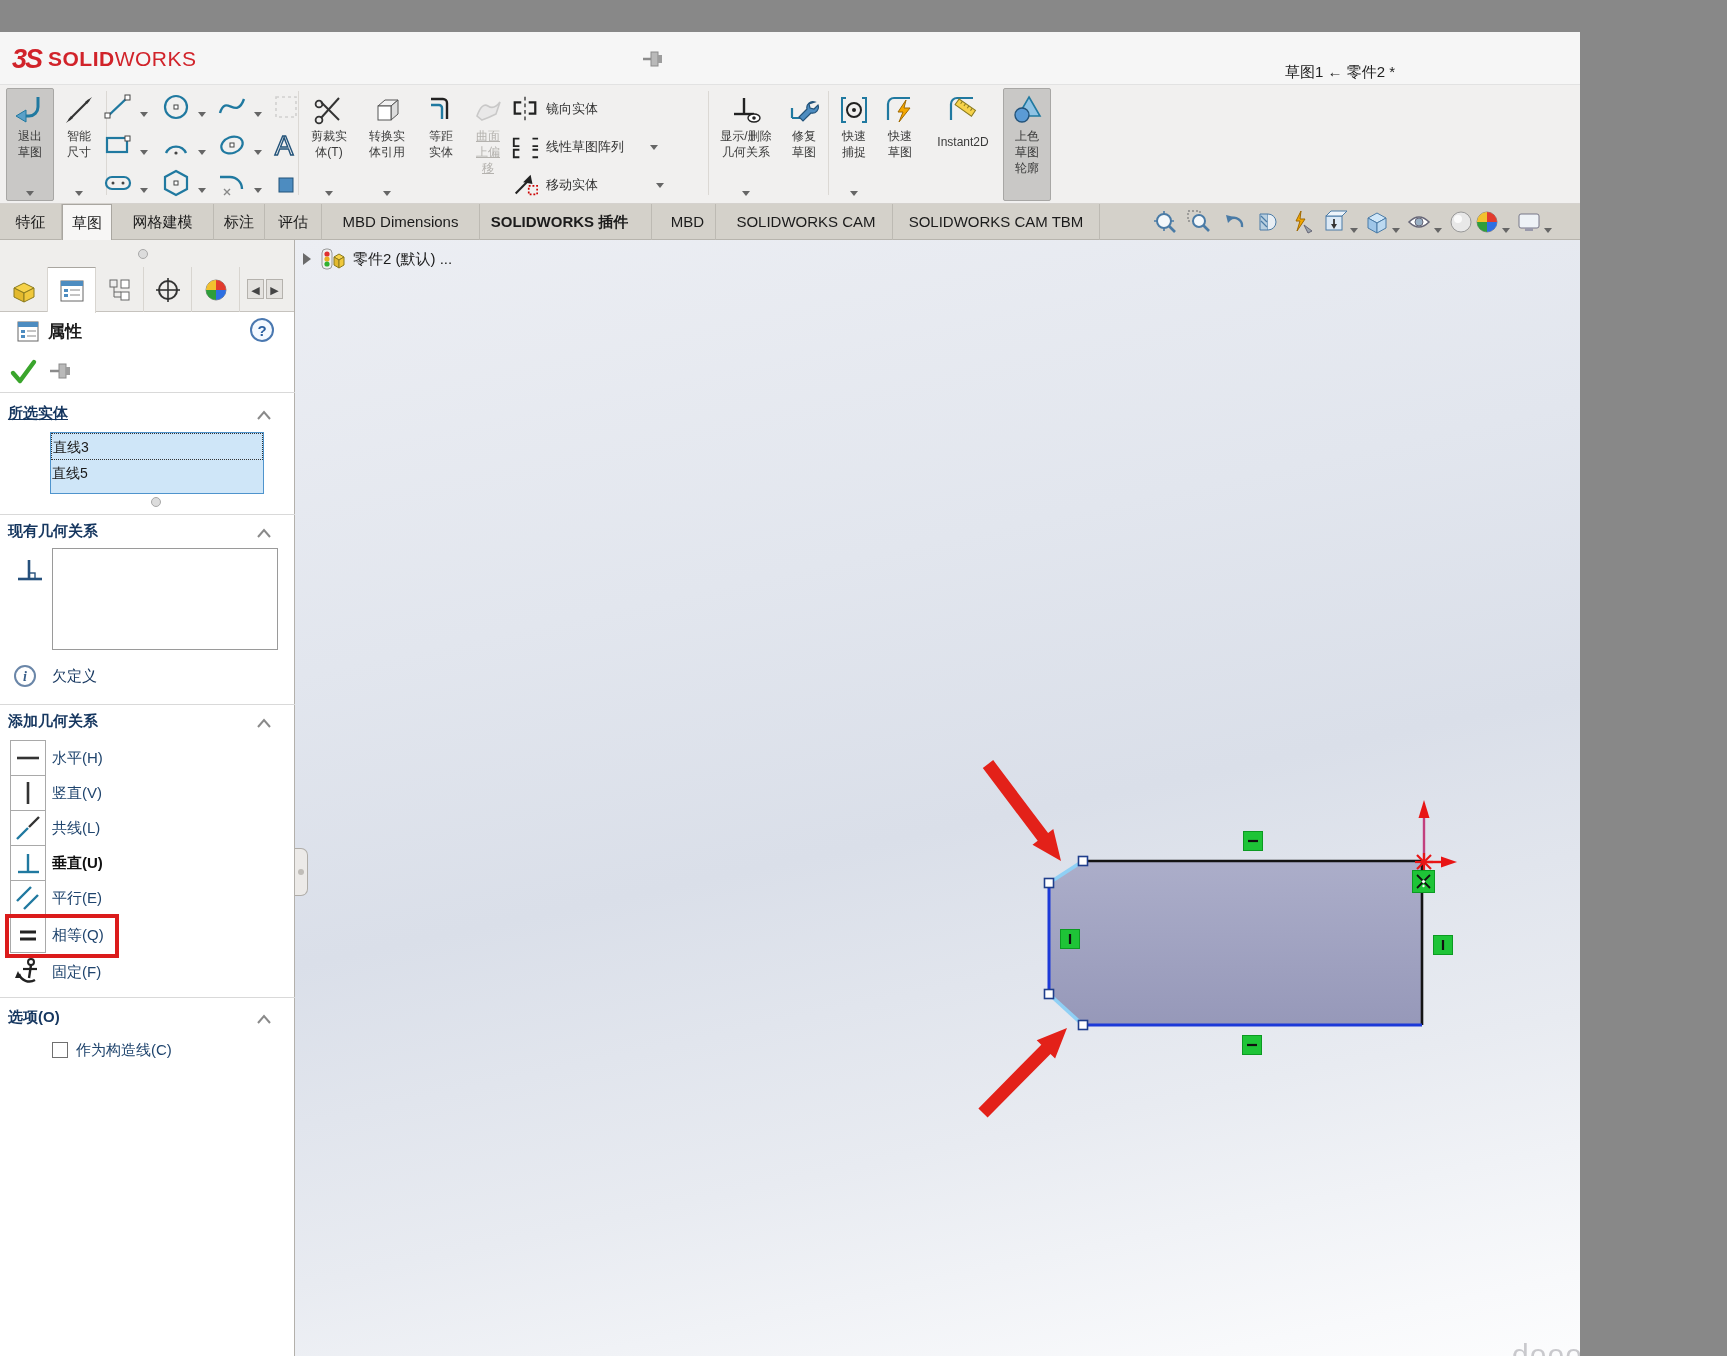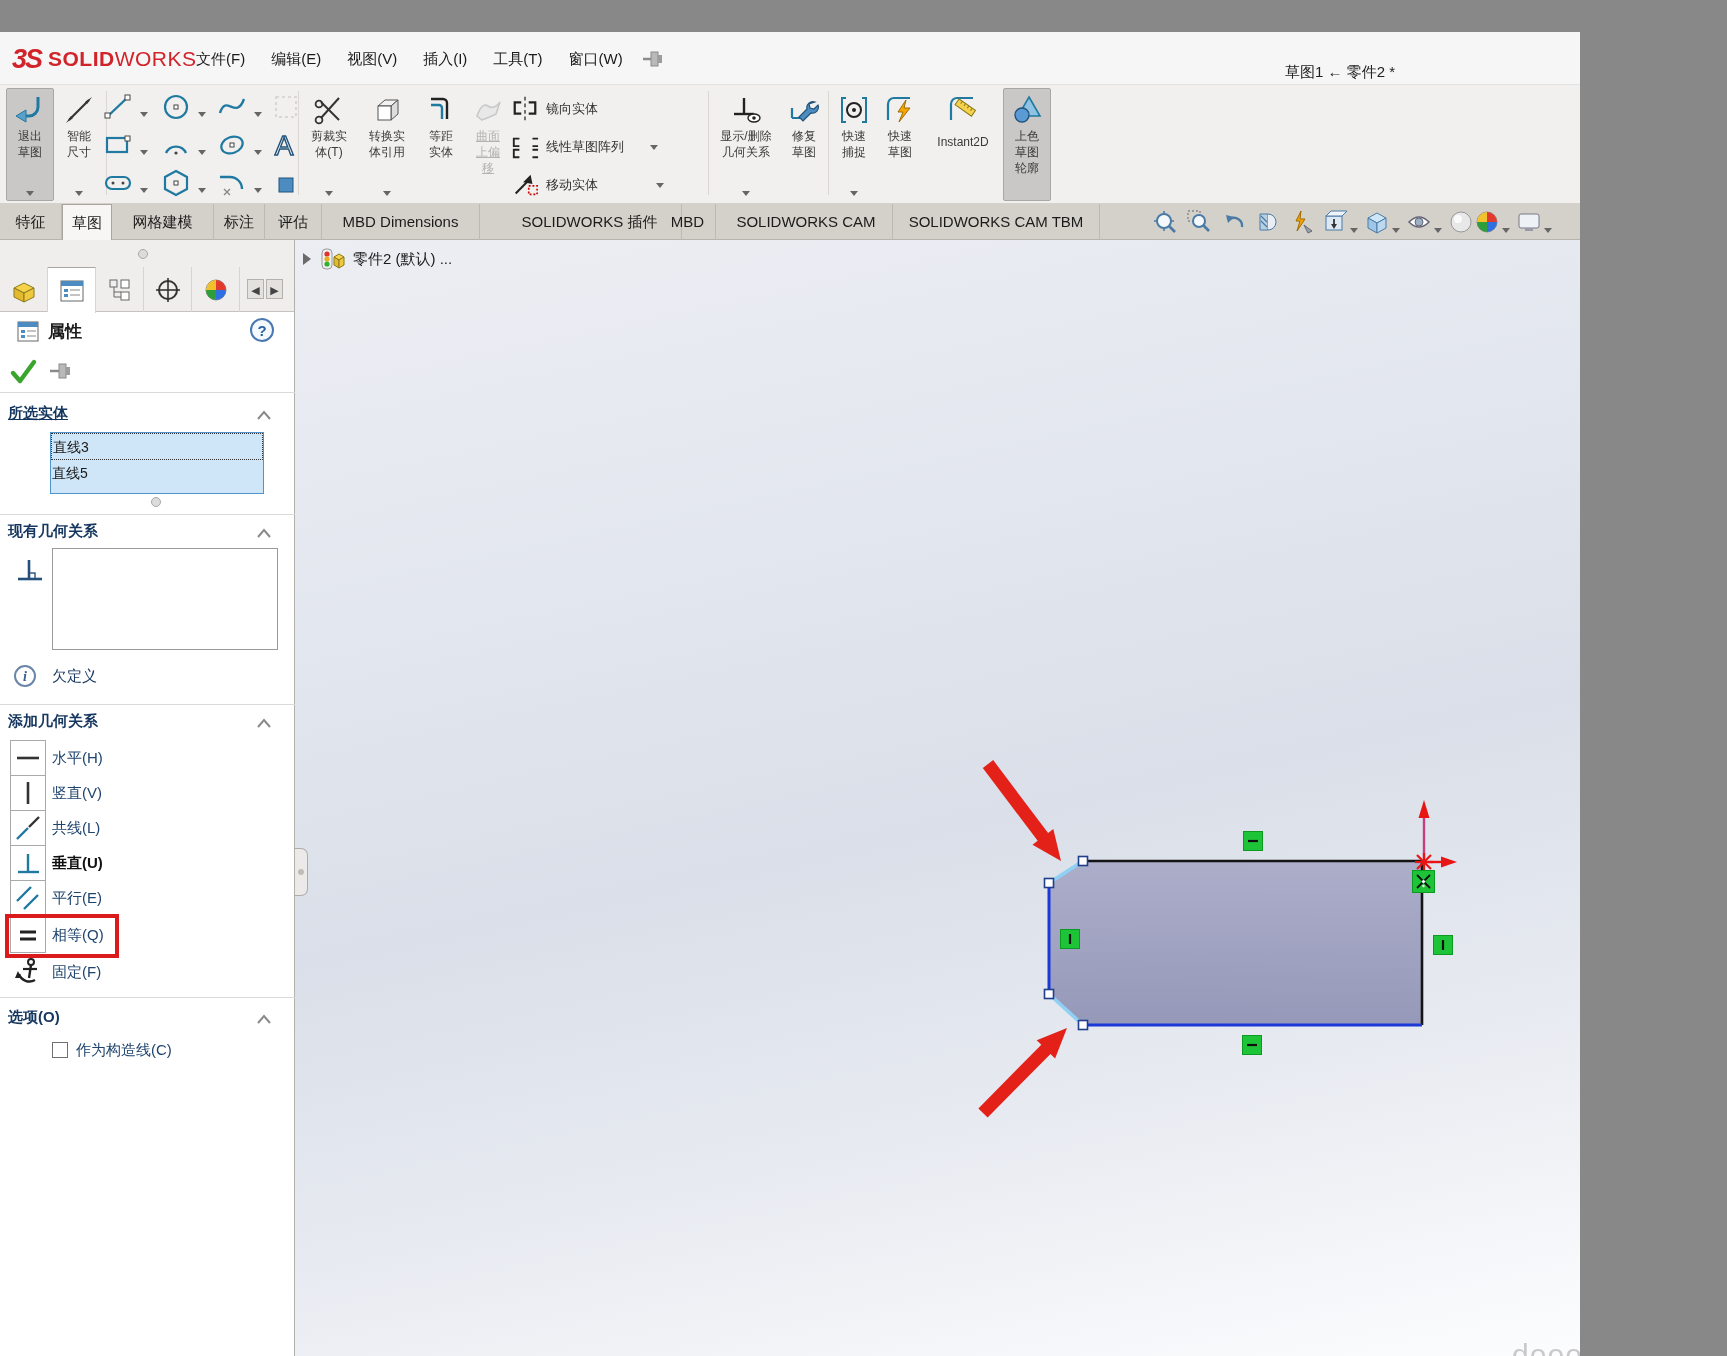--- a/index.html
+++ b/index.html
@@ -84,28 +84,20 @@
 </head>
 <body>
 
 <div id="root">
 
   <div id="menubar">
     <div id="logo">
       <span class="mark">3S</span>
       <span class="word"><b>SOLID</b><span>WORKS</span></span>
     </div>
-    <div id="menunav">
-      <span class="menu-item">文件(F)</span>
-      <span class="menu-item">编辑(E)</span>
-      <span class="menu-item">视图(V)</span>
-      <span class="menu-item">插入(I)</span>
-      <span class="menu-item">工具(T)</span>
-      <span class="menu-item">窗口(W)</span>
-    </div>
     <span id="menu-pin">
       <svg width="26" height="26">
           <line x1="3" y1="13" x2="11" y2="13" stroke="#8b8b8b" stroke-width="2.5"></line>
           <rect x="11" y="6" width="7" height="14" fill="#b9b9b9" stroke="#8b8b8b"></rect>
           <rect x="18" y="9" width="4" height="8" fill="#9d9d9d"></rect>
         </svg>
     </span>
     <div id="doc-title">草图1 ← 零件2 *</div>
   </div>
 
@@ -328,21 +320,21 @@
     </div>
   </div>
 
   <div id="tabbar">
     <span class="tab" style="left:0;width:62px;">特征</span>
     <span class="tab active" style="left:62px;width:50px;">草图</span>
     <span class="tab" style="left:112px;width:102px;">网格建模</span>
     <span class="tab" style="left:214px;width:51px;">标注</span>
     <span class="tab" style="left:265px;width:57px;">评估</span>
     <span class="tab" style="left:322px;width:158px;">MBD Dimensions</span>
-    <span class="tab" style="left:498px;width:184px;">SOLIDWORKS 插件</span>
+    <span class="tab" style="left:468px;width:184px;font-weight:bold;">SOLIDWORKS 插件</span>
     <span class="tab" style="left:660px;width:56px;">MBD</span>
     <span class="tab" style="left:720px;width:173px;">SOLIDWORKS CAM</span>
     <span class="tab" style="left:893px;width:207px;">SOLIDWORKS CAM TBM</span>
 
     <span class="hicon" style="left:1152px;"><svg width="26" height="26">
           <circle cx="12" cy="12" r="7" fill="#f4f8fb" stroke="#4a7ba6" stroke-width="2"></circle>
           <line x1="17" y1="17" x2="23" y2="23" stroke="#4a7ba6" stroke-width="2.6"></line>
           <path d="M12 5 v-3 M12 19 v3 M5 12 h-3 M19 12 h3" stroke="#4a7ba6" stroke-width="1.6"></path>
         </svg></span>
     <span class="hicon" style="left:1186px;"><svg width="26" height="26">

